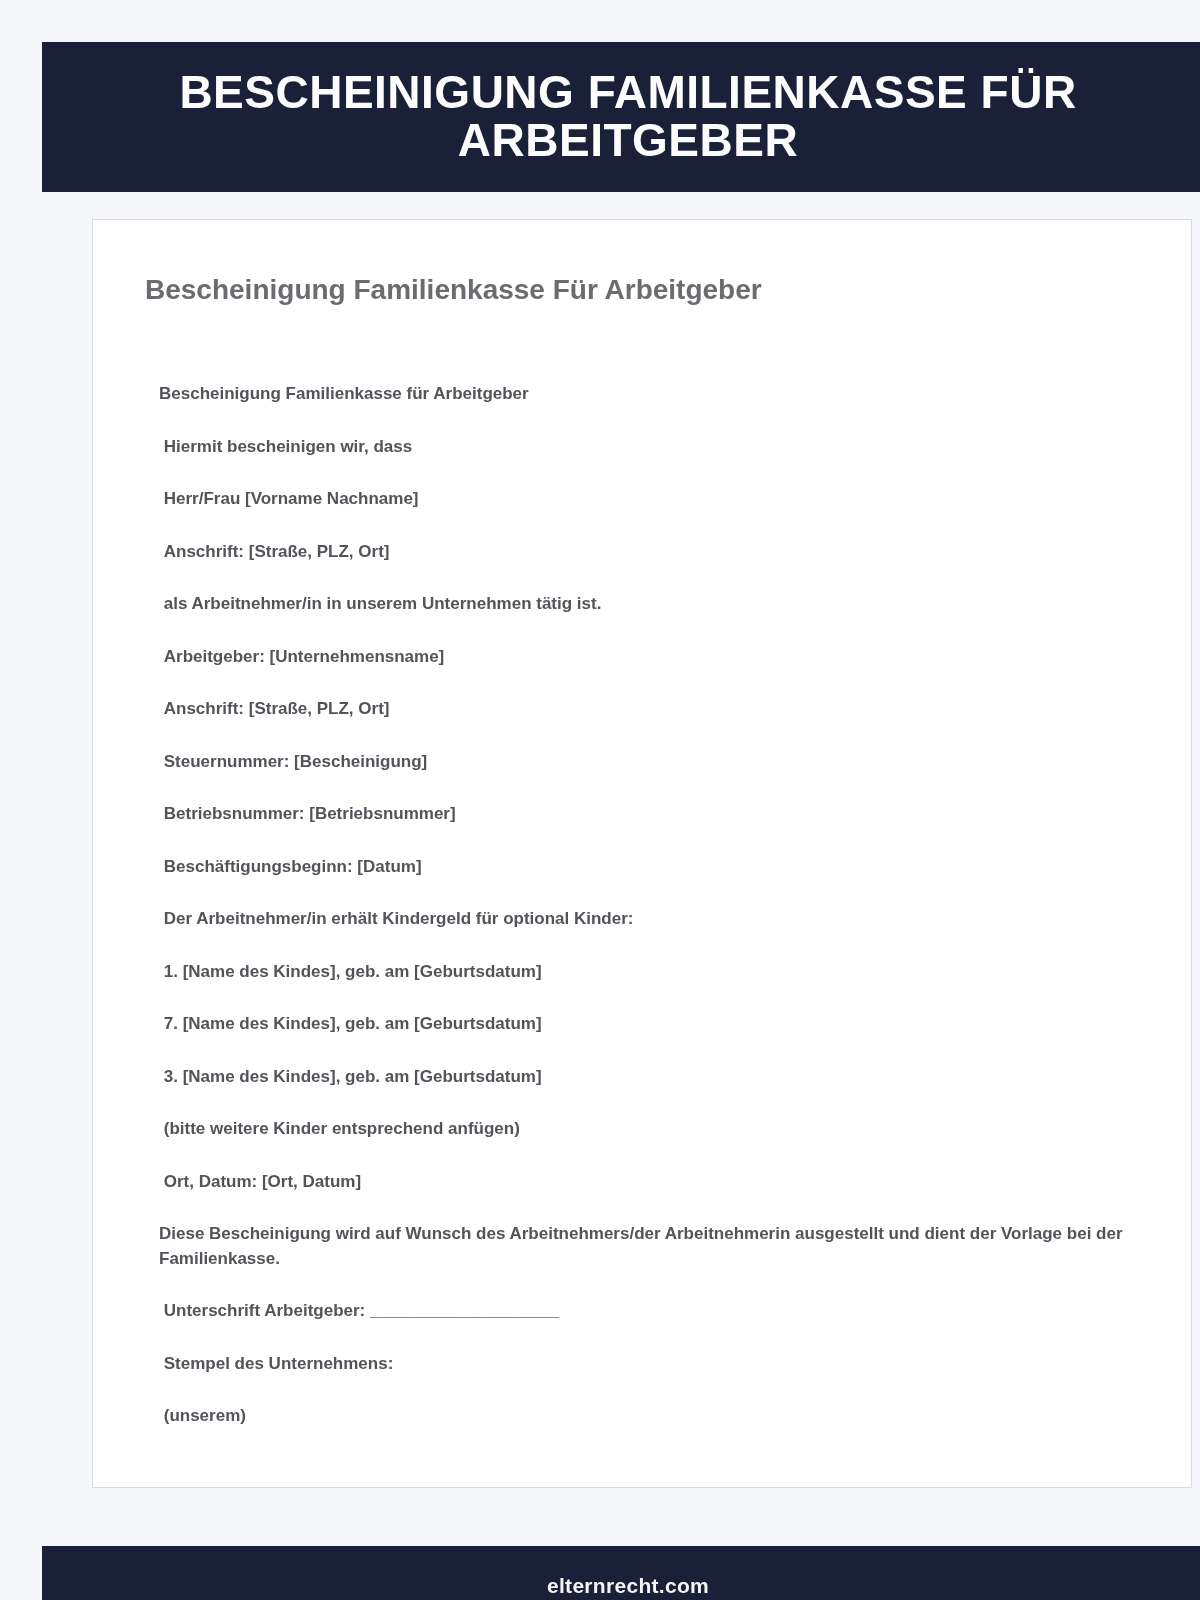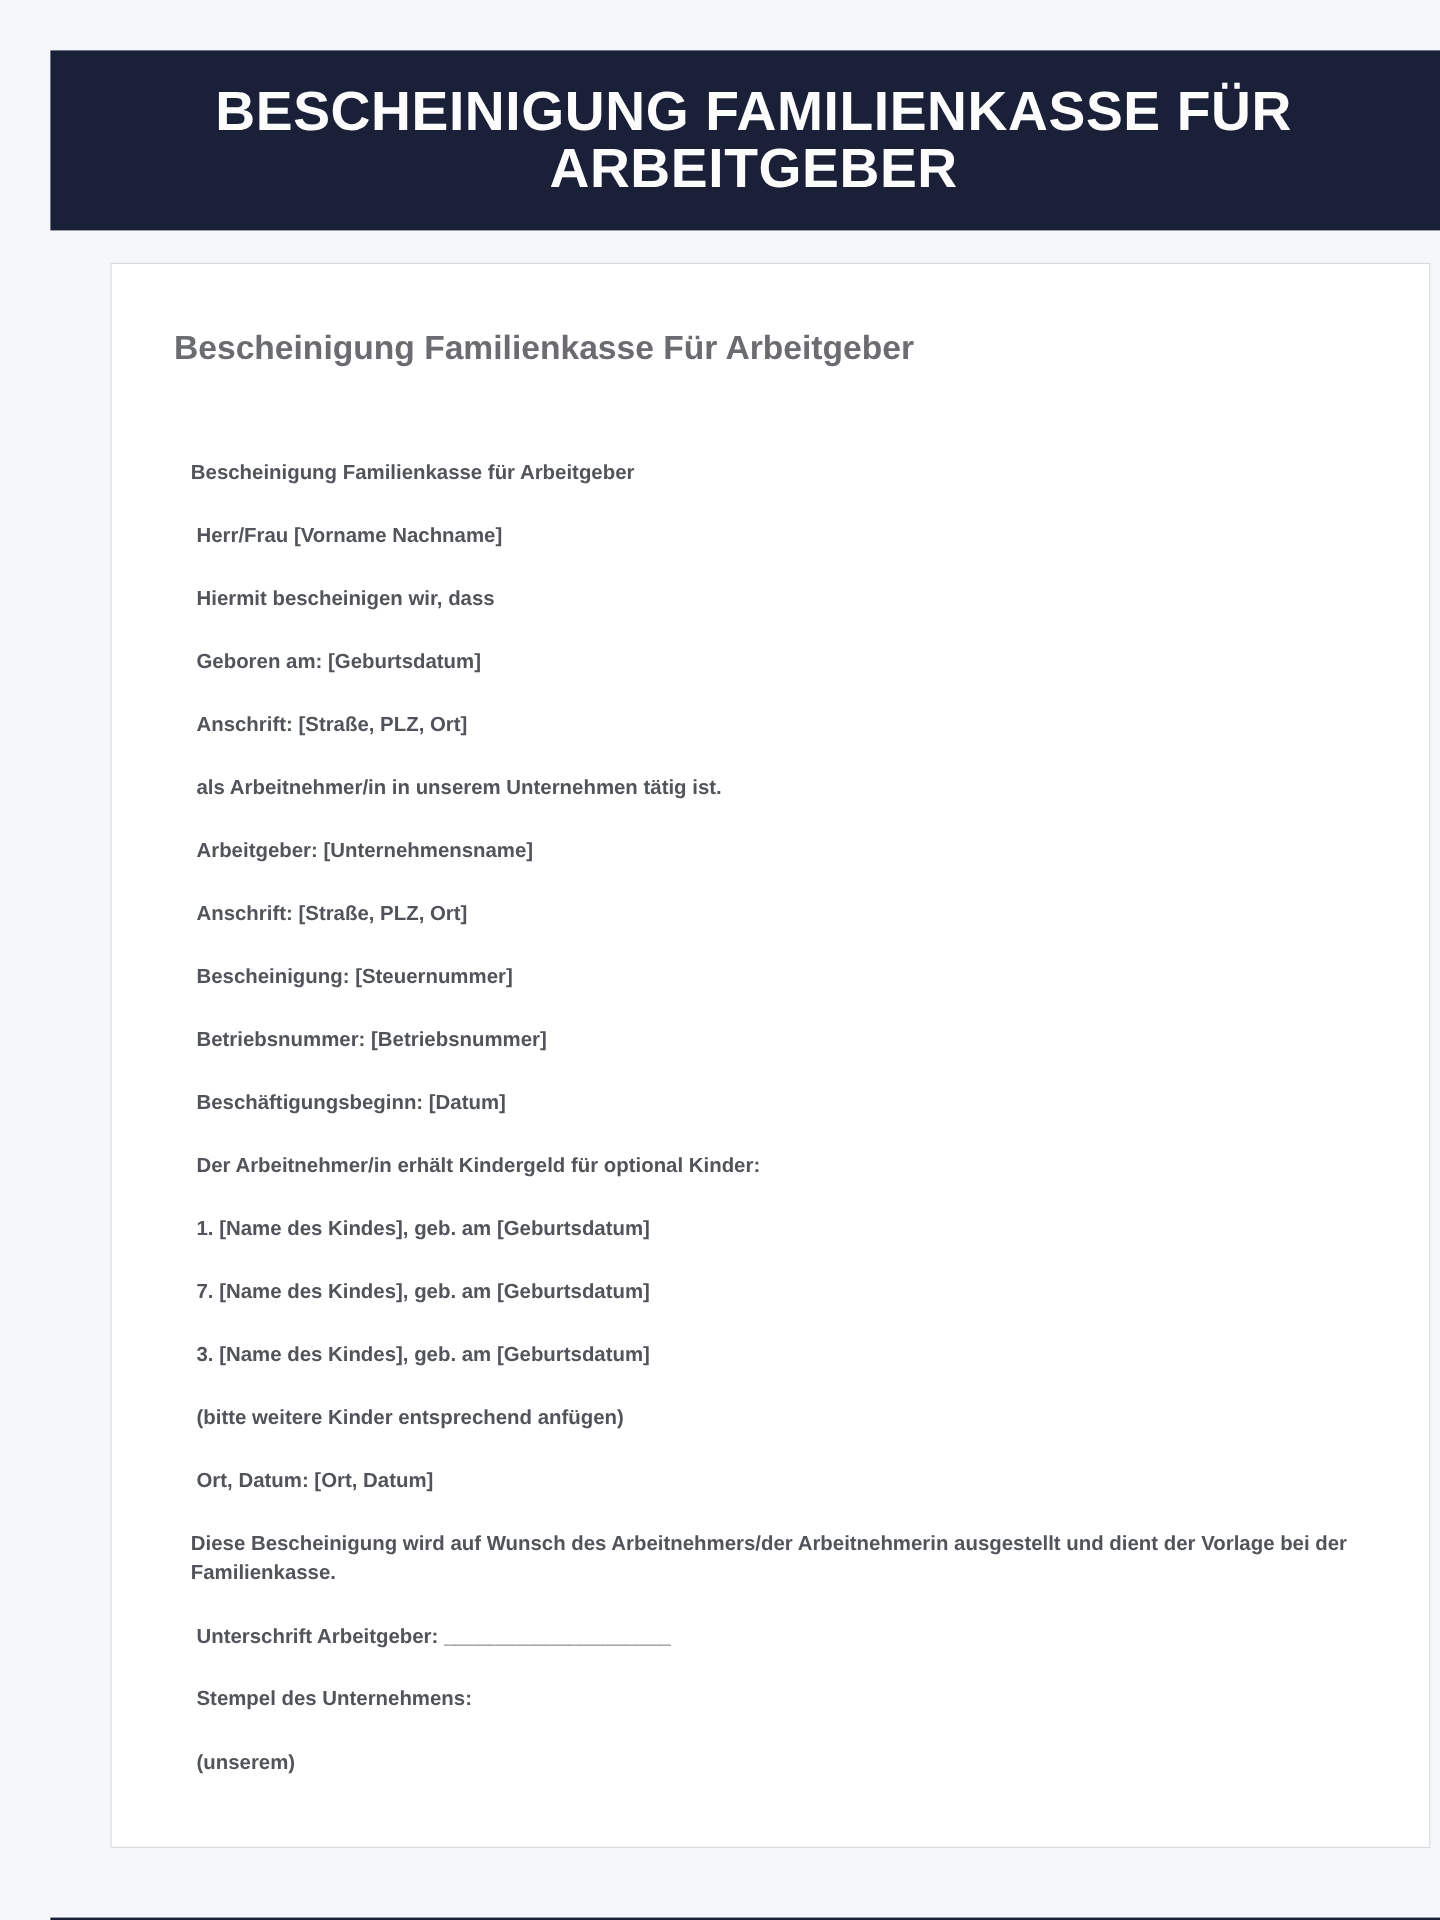--- a/index.html
+++ b/index.html
@@ -89,28 +89,27 @@
 
   <header class="header-banner">
     <h1 class="page-title">BESCHEINIGUNG FAMILIENKASSE FÜR ARBEITGEBER</h1>
   </header>
 
   <main class="content-area">
     <section class="content-card">
       <h2 class="document-heading">Bescheinigung Familienkasse Für Arbeitgeber</h2>
       <div class="document-body">
           <div class="body-line">Bescheinigung Familienkasse für Arbeitgeber</div>
+          <div class="body-line"> Hiermit bescheinigen wir, dass</div>
           <div class="body-line"> Herr/Frau [Vorname Nachname]</div>
-          <div class="body-line"> Hiermit bescheinigen wir, dass</div>
-          <div class="body-line"> Geboren am: [Geburtsdatum]</div>
           <div class="body-line"> Anschrift: [Straße, PLZ, Ort]</div>
           <div class="body-line"> als Arbeitnehmer/in in unserem Unternehmen tätig ist.</div>
           <div class="body-line"> Arbeitgeber: [Unternehmensname]</div>
           <div class="body-line"> Anschrift: [Straße, PLZ, Ort]</div>
-          <div class="body-line"> Bescheinigung: [Steuernummer]</div>
+          <div class="body-line"> Steuernummer: [Bescheinigung]</div>
           <div class="body-line"> Betriebsnummer: [Betriebsnummer]</div>
           <div class="body-line"> Beschäftigungsbeginn: [Datum]</div>
           <div class="body-line"> Der Arbeitnehmer/in erhält Kindergeld für optional Kinder:</div>
           <div class="body-line"> 1. [Name des Kindes], geb. am [Geburtsdatum]</div>
           <div class="body-line"> 7. [Name des Kindes], geb. am [Geburtsdatum]</div>
           <div class="body-line"> 3. [Name des Kindes], geb. am [Geburtsdatum]</div>
           <div class="body-line"> (bitte weitere Kinder entsprechend anfügen)</div>
           <div class="body-line"> Ort, Datum: [Ort, Datum]</div>
           <div class="body-line">Diese Bescheinigung wird auf Wunsch des Arbeitnehmers/der Arbeitnehmerin ausgestellt und dient der Vorlage bei der Familienkasse.</div>
           <div class="body-line"> Unterschrift Arbeitgeber: ____________________</div>

